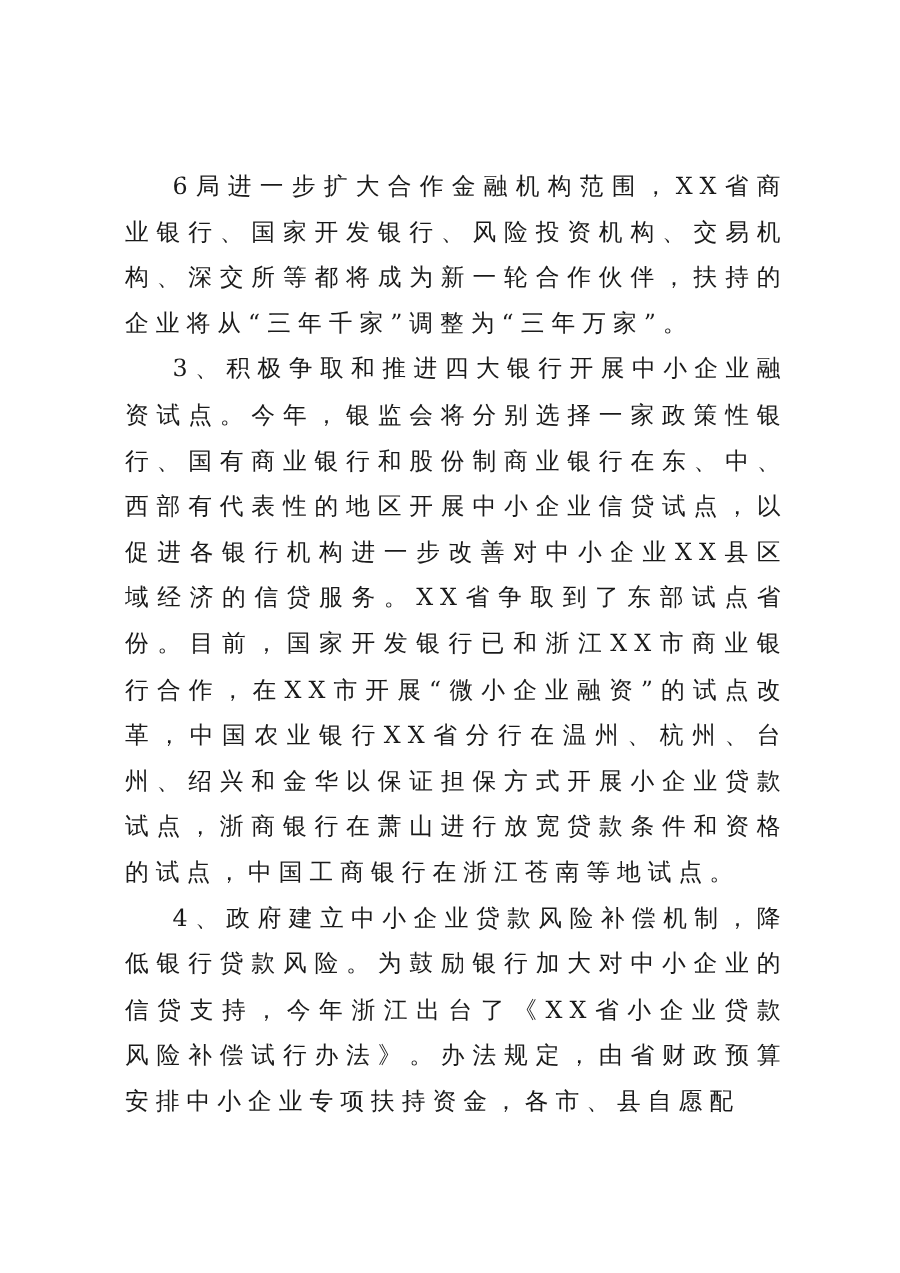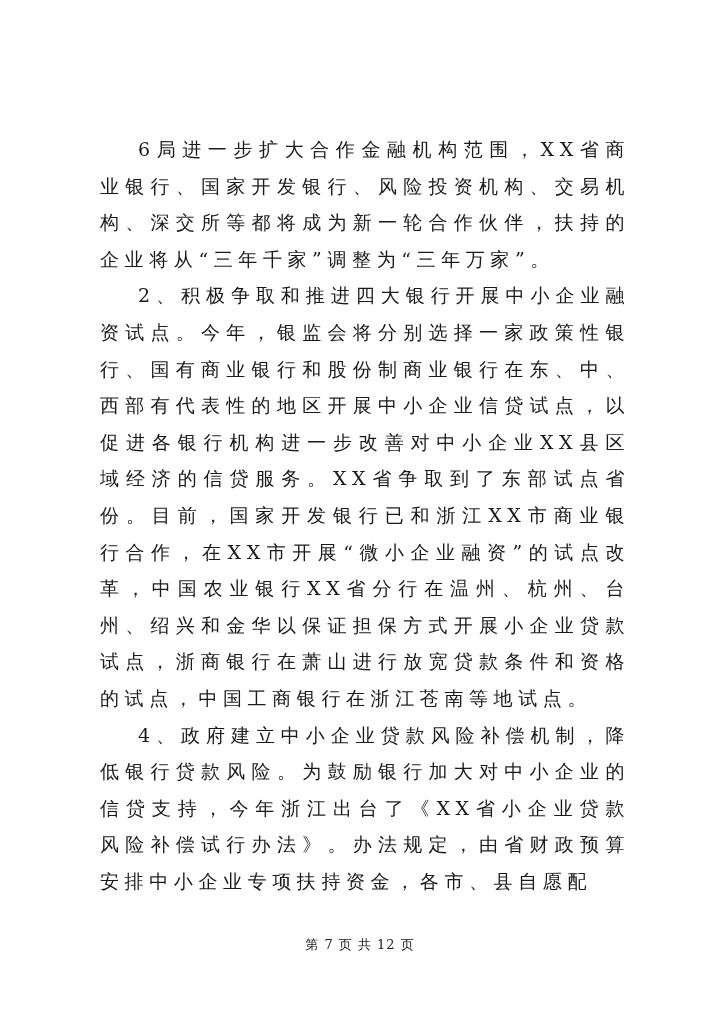--- a/index.html
+++ b/index.html
@@ -50,18 +50,17 @@
     letter-spacing: 1px;
     color: #222;
   }
 </style>
 </head>
 <body>
 
 <div class="page">
   <div class="content">
     <p class="para indent">6局进一步扩大合作金融机构范围，XX省商业银行、国家开发银行、风险投资机构、交易机构、深交所等都将成为新一轮合作伙伴，扶持的企业将从“三年千家”调整为“三年万家”。</p>
-    <p class="para indent">2、积极争取和推进四大银行开展中小企业融资试点。今年，银监会将分别选择一家政策性银行、国有商业银行和股份制商业银行在东、中、西部有代表性的地区开展中小企业信贷试点，以促进各银行机构进一步改善对中小企业XX县区域经济的信贷服务。XX省争取到了东部试点省份。目前，国家开发银行已和浙江XX市商业银行合作，在XX市开展“微小企业融资”的试点改革，中国农业银行XX省分行在温州、杭州、台州、绍兴和金华以保证担保方式开展小企业贷款试点，浙商银行在萧山进行放宽贷款条件和资格的试点，中国工商银行在浙江苍南等地试点。</p>
+    <p class="para indent">3、积极争取和推进四大银行开展中小企业融资试点。今年，银监会将分别选择一家政策性银行、国有商业银行和股份制商业银行在东、中、西部有代表性的地区开展中小企业信贷试点，以促进各银行机构进一步改善对中小企业XX县区域经济的信贷服务。XX省争取到了东部试点省份。目前，国家开发银行已和浙江XX市商业银行合作，在XX市开展“微小企业融资”的试点改革，中国农业银行XX省分行在温州、杭州、台州、绍兴和金华以保证担保方式开展小企业贷款试点，浙商银行在萧山进行放宽贷款条件和资格的试点，中国工商银行在浙江苍南等地试点。</p>
     <p class="para indent">4、政府建立中小企业贷款风险补偿机制，降低银行贷款风险。为鼓励银行加大对中小企业的信贷支持，今年浙江出台了《XX省小企业贷款风险补偿试行办法》。办法规定，由省财政预算安排中小企业专项扶持资金，各市、县自愿配</p>
 
   </div>
-  <div class="footer">第 7 页 共 12 页</div>
 </div>
 
 </body></html>

